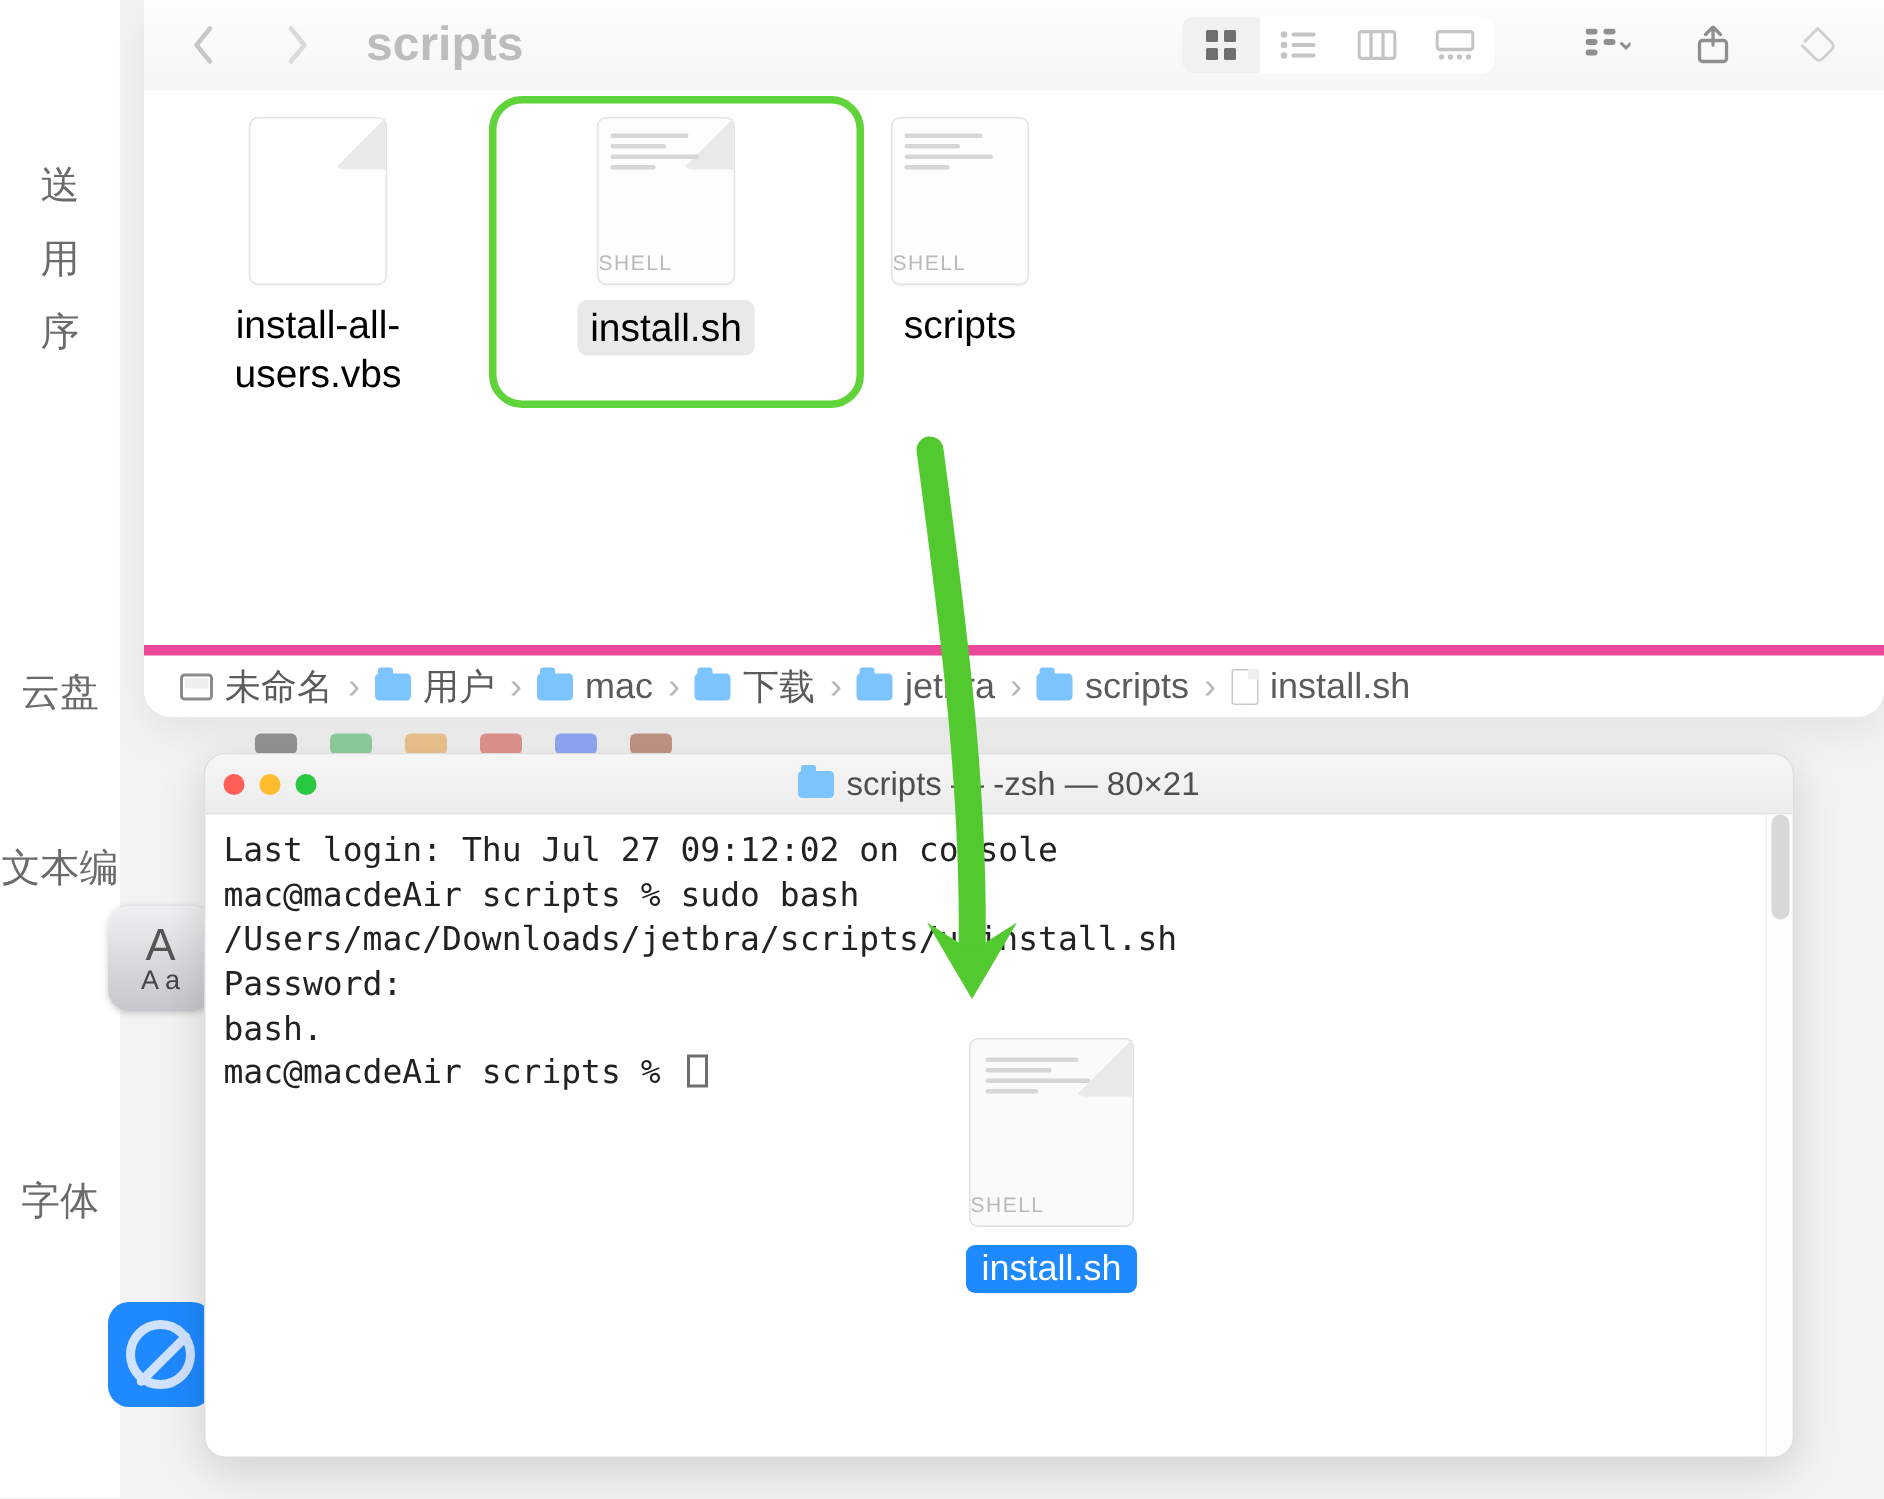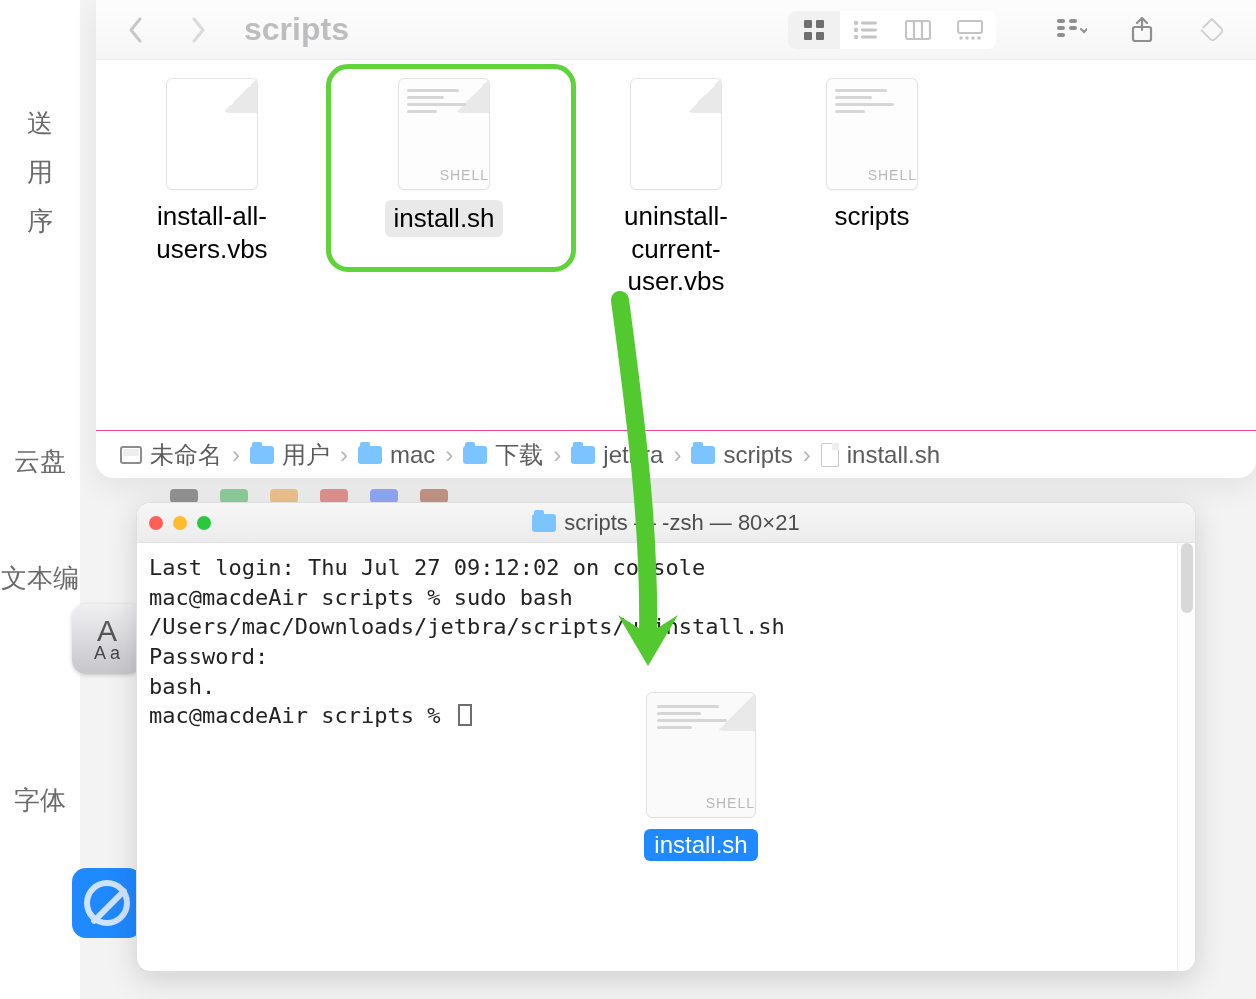--- a/index.html
+++ b/index.html
@@ -108,33 +108,33 @@
     background:linear-gradient(135deg,transparent 50%,#e9e9e9 50%);
     border-bottom-left-radius:6px}
   .file.shell .thumb{background:#fdfdfd}
   .shell-lines{position:absolute;left:8px;top:10px;right:8px;bottom:30px;
     display:flex;flex-direction:column;gap:4px}
   .shell-lines i{display:block;height:3px;background:#d6d6d6;border-radius:2px}
   .shell-lines i:nth-child(1){width:70%}
   .shell-lines i:nth-child(2){width:50%}
   .shell-lines i:nth-child(3){width:80%}
   .shell-lines i:nth-child(4){width:40%}
-  .shell-tag{position:absolute;bottom:6px;left:0;right:0;text-align:right;
+  .shell-tag{position:absolute;bottom:6px;left:0;right:0;text-align:left;
     font-size:14px;color:#b9b9b9;letter-spacing:1px}
   .file .name{font-size:26px;color:#000000;line-height:1.25}
   .file.selected{position:relative}
   .file.selected .select-box{
     position:absolute;left:-32px;top:-14px;width:250px;height:208px;
     border:5px solid var(--select-border);border-radius:22px;pointer-events:none}
   .file.selected .name{display:inline-block;background:#e9e9e9;border-radius:6px;padding:2px 8px}
 
   
   .pathbar{
     height:48px;display:flex;align-items:center;gap:10px;padding:0 24px;
-    font-size:24px;color:#5b5b5b;background:#fff;border-top:1px solid #ec4899
+    font-size:24px;color:#5b5b5b;background:#fff;border-top:7px solid #ec4899
   }
   .pb-item{display:inline-flex;align-items:center;gap:8px;color:#5b5b5b}
   .pb-item.last{font-weight:400}
   .pb-sep{color:#b7b7b9}
   .hd-icon{width:22px;height:18px;border:2px solid #8b8b8d;border-radius:3px;background:#fff;position:relative}
   .hd-icon::after{content:"";position:absolute;top:1px;left:1px;right:1px;height:7px;background:#8b8b8d;opacity:.15}
   .folder-icon{width:24px;height:18px;background:#7cc4ff;border-radius:3px;position:relative}
   .folder-icon::before{content:"";position:absolute;top:-4px;left:2px;width:10px;height:5px;background:#7cc4ff;border-radius:2px 2px 0 0}
   .doc-icon{width:18px;height:24px;background:#fff;border:1px solid #c9c9c9;border-radius:2px;position:relative}
   .doc-icon::after{content:"";position:absolute;right:-1px;top:-1px;width:7px;height:7px;background:#eee}
@@ -316,26 +316,20 @@
           <div class="shell-lines">
               <i></i>
               <i></i>
               <i></i>
               <i></i>
             </div>
           <div class="shell-tag">SHELL</div>
         </div>
         <div class="name">install.sh</div>
       </div>
-      <div class="file">
-        <div class="thumb">
-            <div class="fold"></div>
-          </div>
-        <div class="name">uninstall-current-user.vbs</div>
-      </div>
       <div class="file shell" style="width:100px">
         <div class="thumb">
           <div class="shell-lines">
               <i></i>
               <i></i>
               <i></i>
               <i></i>
             </div>
           <div class="shell-tag">SHELL</div>
         </div>

